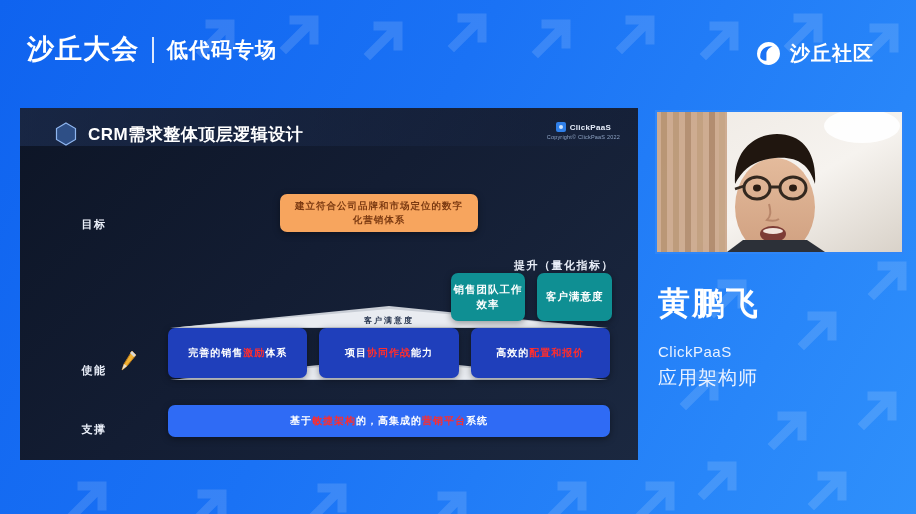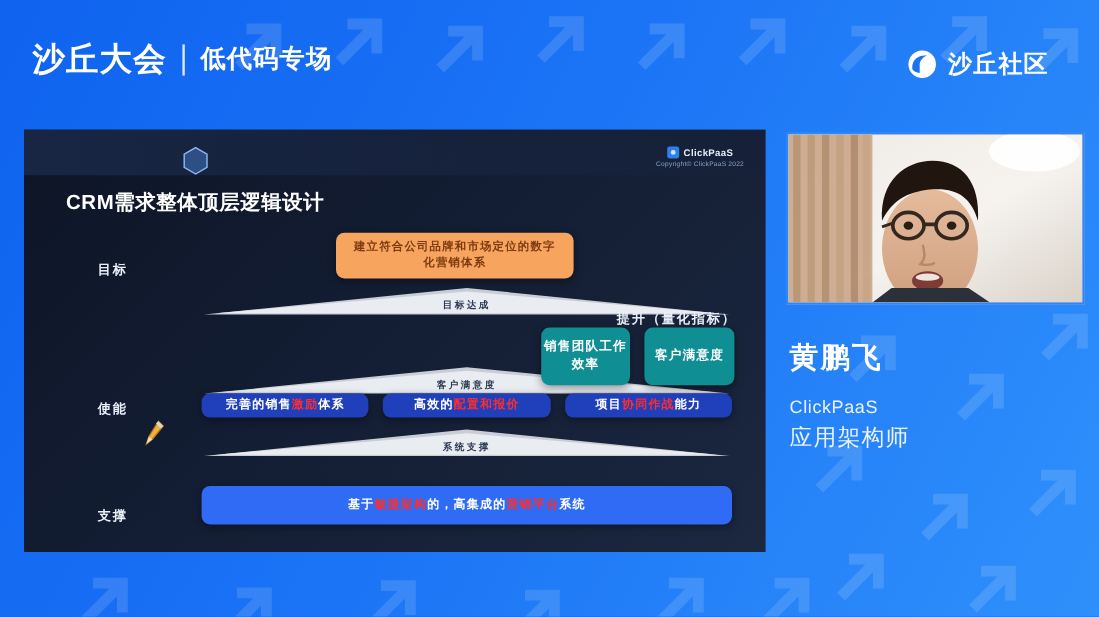--- a/index.html
+++ b/index.html
@@ -28,57 +28,57 @@
   .rbrand-text{color:#fff;font-size:20px;font-weight:bold;letter-spacing:1px;}
 
   
   .slide{
     position:absolute;left:20px;top:108px;width:618px;height:352px;
     background:linear-gradient(135deg,#0d1526 0%,#131d33 45%,#1b2840 100%);
     overflow:hidden;
   }
   .slide-head{position:absolute;left:0;top:0;width:618px;height:38px;
     background:linear-gradient(90deg,rgba(33,52,92,.55),rgba(20,32,60,.15));}
-  .slide-title-wrap{position:absolute;left:35px;top:14px;display:flex;align-items:center;gap:11px;flex-direction:column;}
+  .slide-title-wrap{position:absolute;left:35px;top:14px;display:flex;align-items:center;gap:11px;}
   .hex{width:22px;height:24px;}
   .slide-title{color:#ffffff;font-size:17px;font-weight:bold;letter-spacing:.5px;}
   .cp-logo{position:absolute;right:18px;top:14px;text-align:center;}
   .cp-row{display:flex;align-items:center;gap:4px;justify-content:center;}
   .cp-mark{width:10px;height:10px;border-radius:2px;background:#2f7fe8;position:relative;}
   .cp-mark::after{content:"";position:absolute;left:3px;top:3px;width:4px;height:4px;border-radius:50%;background:#cfe4fb;}
   .cp-name{color:#e7eefb;font-size:8px;font-weight:bold;letter-spacing:.3px;}
   .cp-copy{color:#8fa4c4;font-size:5.5px;margin-top:2px;letter-spacing:.2px;}
 
   .rows{position:absolute;left:0;top:38px;width:618px;height:314px;}
   .row{position:absolute;left:0;width:618px;display:flex;align-items:flex-end;}
   .rowlabel{width:148px;text-align:center;color:#e9eef8;font-size:11px;font-weight:bold;letter-spacing:1.5px;}
   .boxes{flex:1;display:flex;gap:12px;padding-right:28px;}
   .box{
     flex:1;border-radius:7px;display:flex;align-items:center;justify-content:center;
     text-align:center;font-weight:bold;letter-spacing:1px;line-height:1.45;
     box-shadow:0 2px 7px rgba(0,0,0,.38);
   }
   .box-goal{background:#f7a55e;color:#7d3b12;font-size:9.5px;height:38px;padding:0 10px;max-width:178px;}
   .box-teal{background:#0f8f93;color:#ffffff;font-size:10.5px;height:48px;}
-  .box-blue{background:#1f3fbb;color:#ffffff;font-size:10px;height:20px;}
+  .box-blue{background:#1f3fbb;color:#ffffff;font-size:10px;height:50px;}
   .box-bright{background:#2f6bf5;color:#ffffff;font-size:10px;height:32px;}
   .rd{color:#ff2d2d;}
 
   
   .tri{position:absolute;left:148px;width:442px;height:26px;}
   .tri svg{display:block;width:100%;height:100%;}
   .tri-label{position:absolute;left:0;top:11px;width:442px;text-align:center;
     color:#2c3a54;font-size:8px;font-weight:bold;letter-spacing:2px;}
 
   
   .cam{position:absolute;left:655px;top:110px;width:245px;height:140px;overflow:hidden;
     border:2px solid #2f86f8;background:#d8cfc6;}
   .cam-inner{position:absolute;inset:0;}
   .speaker{position:absolute;left:658px;top:282px;width:250px;}
-  .sp-name{color:#ffffff;font-size:24px;font-weight:bold;letter-spacing:2px;}
+  .sp-name{color:#ffffff;font-size:32px;font-weight:bold;letter-spacing:2px;}
   .sp-org{color:#eaf2ff;font-size:15px;margin-top:14px;letter-spacing:.5px;line-height:1.55;}
   .sp-role{color:#eaf2ff;font-size:19px;letter-spacing:1px;line-height:1.55;}
 </style>
 </head>
 <body>
 
 <div id="stage">
 
   <div class="arrows" id="arrowLayer">
       <div class="arw" style="left: 188px; top: 8px;">
@@ -230,27 +230,20 @@
 
     <div class="cp-logo">
       <div class="cp-row">
         <span class="cp-mark"></span>
         <span class="cp-name">ClickPaaS</span>
       </div>
       <div class="cp-copy">Copyright© ClickPaaS 2022</div>
     </div>
 
     <div class="rows" id="rowsHost">
-        <div class="tri" style="top: 92px;">
-          <svg viewBox="0 0 442 26" preserveAspectRatio="none">
-            <polygon points="221,2 440,24 2,24" fill="#c9ced6"></polygon>
-            <polygon points="221,5 430,23 12,23" fill="#e9ecf1"></polygon>
-          </svg>
-          <div class="tri-label">目标达成</div>
-        </div>
         <div class="tri" style="top: 158px;">
           <svg viewBox="0 0 442 26" preserveAspectRatio="none">
             <polygon points="221,2 440,24 2,24" fill="#c9ced6"></polygon>
             <polygon points="221,5 430,23 12,23" fill="#e9ecf1"></polygon>
           </svg>
           <div class="tri-label">客户满意度</div>
         </div>
         <div class="tri" style="top: 210px;">
           <svg viewBox="0 0 442 26" preserveAspectRatio="none">
             <polygon points="221,2 440,24 2,24" fill="#c9ced6"></polygon>
@@ -277,24 +270,24 @@
             </div>
           </div>
         </div>
         <div class="row" style="top: 182px;">
           <div class="rowlabel">使能</div>
           <div class="boxes">
             <div class="box box-blue">
               <span>完善的销售<span class="rd">激励</span>体系</span>
             </div>
             <div class="box box-blue">
+              <span>项目<span class="rd">协同作战</span>能力</span>
+            </div>
+            <div class="box box-blue">
               <span>高效的<span class="rd">配置和报价</span></span>
-            </div>
-            <div class="box box-blue">
-              <span>项目<span class="rd">协同作战</span>能力</span>
             </div>
           </div>
         </div>
         <div class="row" style="top: 240px; margin-top: 19px;">
           <div class="rowlabel">支撑</div>
           <div class="boxes" style="padding-right: 28px;">
             <div class="box box-bright">
               <span>基于<span class="rd">敏捷架构</span>的，高集成的<span class="rd">营销平台</span>系统</span>
             </div>
           </div>

